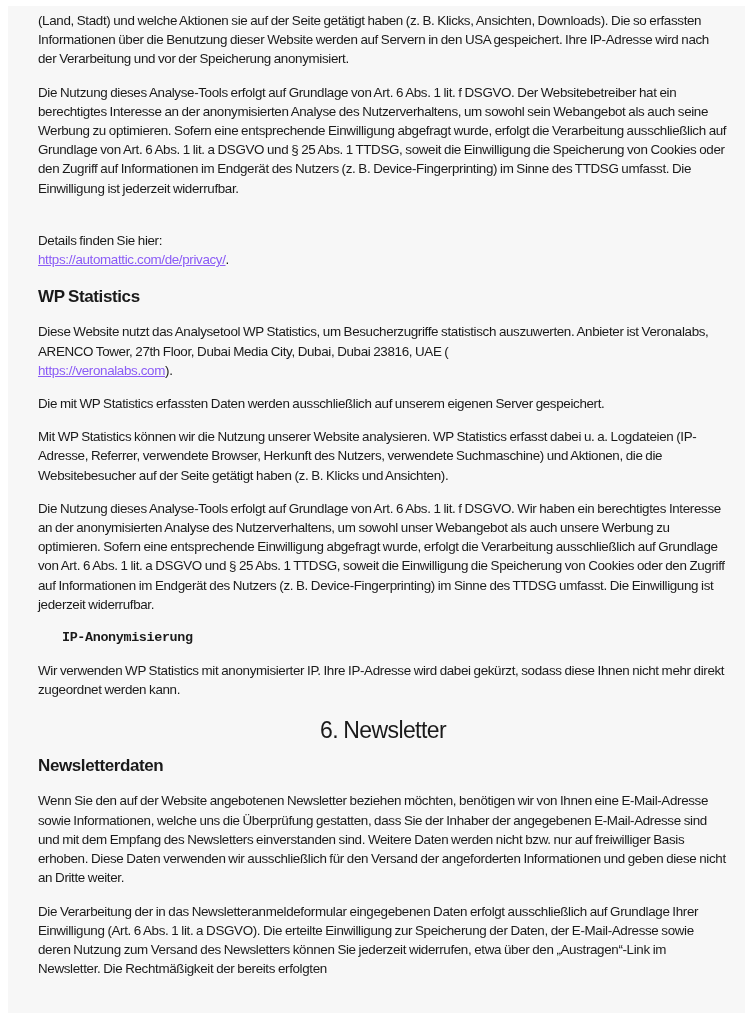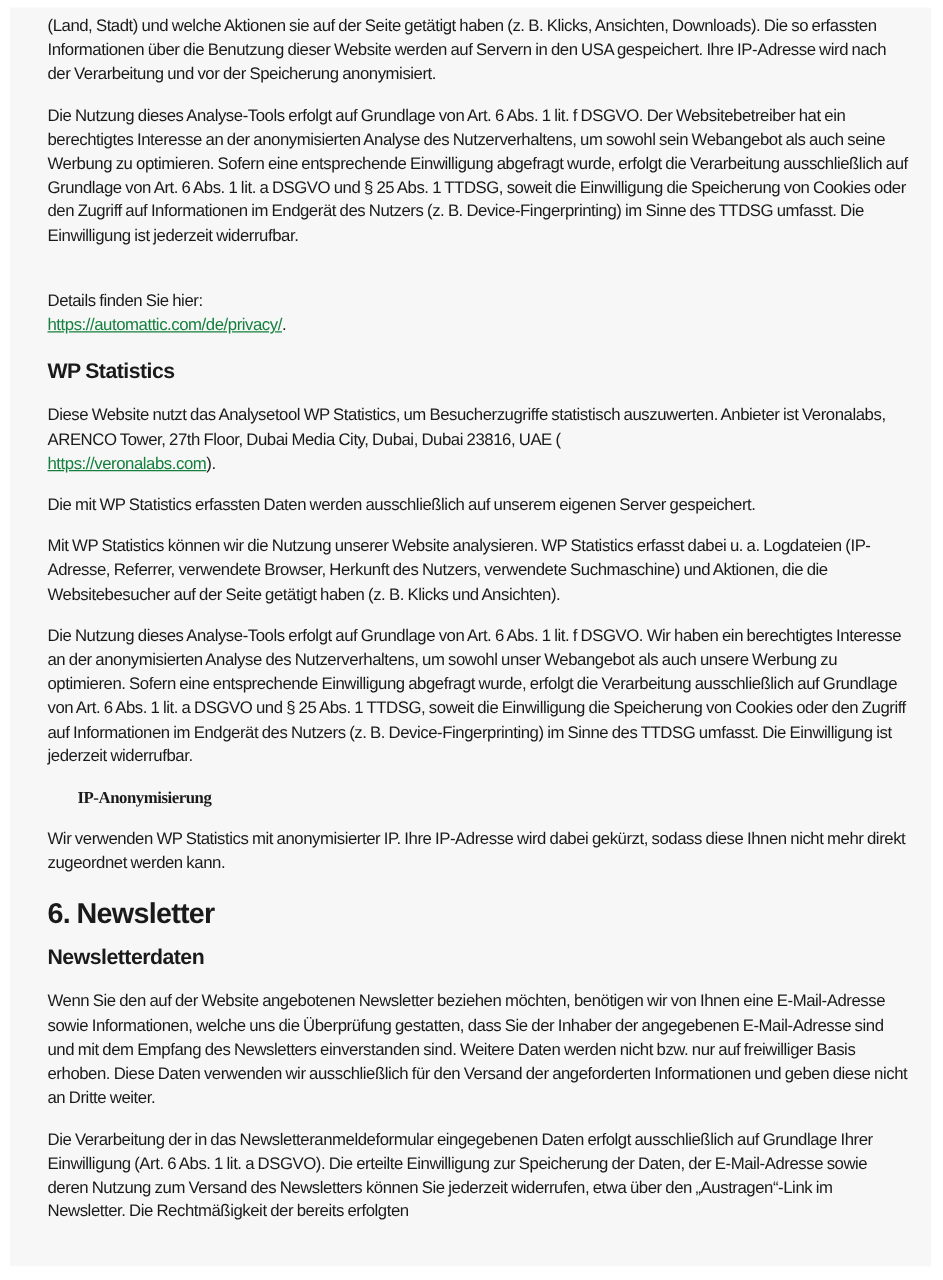--- a/index.html
+++ b/index.html
@@ -11,32 +11,32 @@
   .content {
     position: absolute; left: 30px; top: 1px; width: 690px;
     font-family: "Liberation Sans", sans-serif;
     color: #1a1a1a;
     font-size: 13.4px;
     line-height: 19.2px;
     letter-spacing: -0.35px;
     word-spacing: -0.5px;
   }
   p { margin: 4px 0 14px 0; }
-  a { color: #15803d; text-decoration: underline; }
+  a { color: #8b5cf6; text-decoration: underline; }
   h3 {
     font-family: "Liberation Sans", sans-serif; font-weight: bold;
     font-size: 17px; line-height: 22px; margin: 17px 0 14px 0; letter-spacing: -0.4px;
   }
   h4 {
-    font-family: Liberation Serif, serif; font-weight: bold;
+    font-family: Liberation Mono, monospace; font-weight: bold;
     font-size: 13.4px; line-height: 19px; margin: 2px 0 14px 0; letter-spacing: -0.35px; padding-left: 24px;
   }
   h2 {
-    font-family: "Liberation Sans", sans-serif; font-weight: bold;
-    font-size: 23px; line-height: 30px; margin: 16px 0 10px 0; letter-spacing: -0.6px;
+    font-family: "Liberation Sans", sans-serif; font-weight: normal;
+    font-size: 23px; line-height: 30px; margin: 16px 0 10px 0; letter-spacing: -0.6px; text-align: center;
   }
   h3.sub { margin-top: 2px; }
 </style>
 </head>
 <body>
 
 <div class="panel">
   <div class="content">
 
     <p>(Land, Stadt) und welche Aktionen sie auf der Seite getätigt haben (z. B. Klicks, Ansichten, Downloads). Die so erfassten Informationen über die Benutzung dieser Website werden auf Servern in den USA gespeichert. Ihre IP-Adresse wird nach der Verarbeitung und vor der Speicherung anonymisiert.</p>

